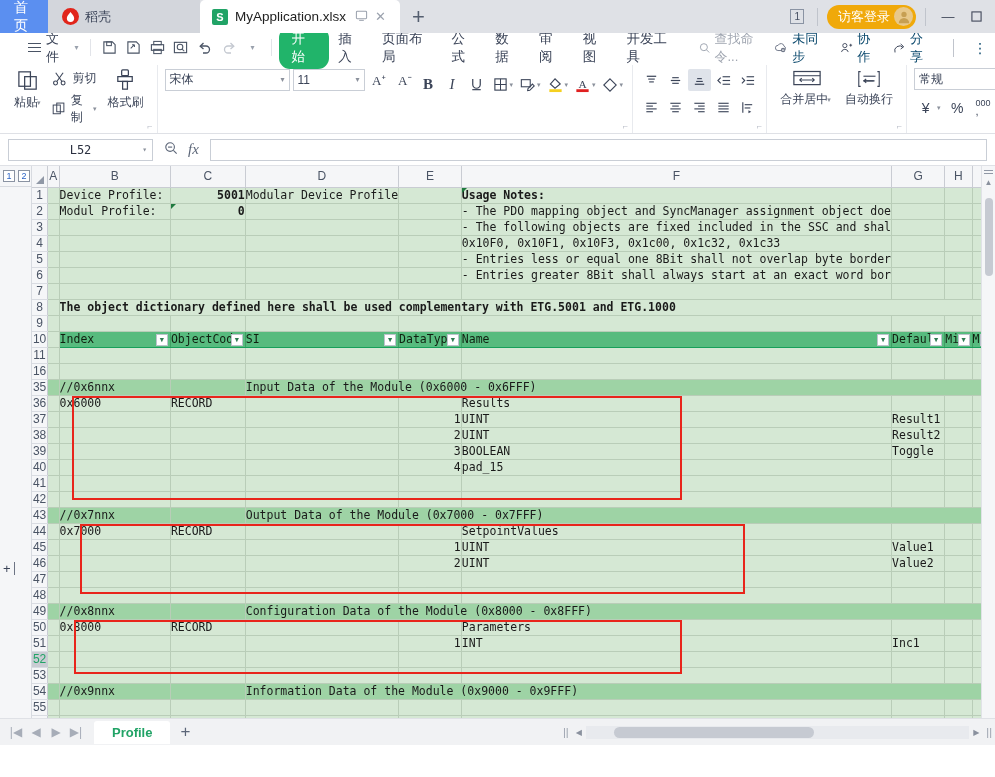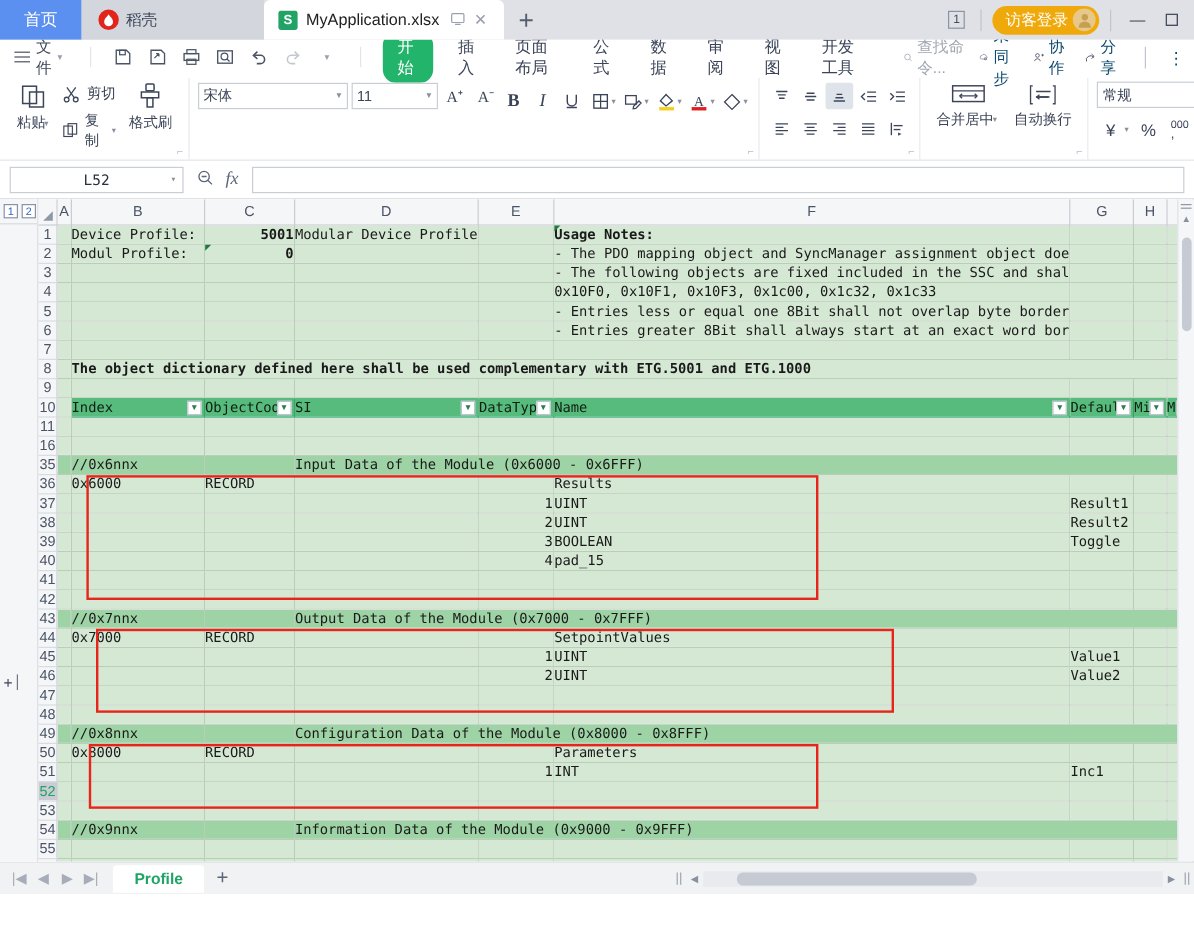--- a/index.html
+++ b/index.html
@@ -14,21 +14,21 @@
   
   .titlebar{
     height:33px; background:#dfe1e6; display:flex; align-items:flex-end;
     position:relative;
   }
   .tab{
     height:33px; display:flex; align-items:center; gap:6px;
     padding:0 14px; font-size:13px; position:relative;
   }
   .tab-home{
-    background:#5b8ff0; color:#fff; width:68px; justify-content:center;
+    background:#5b8ff0; color:#fff; width:48px; justify-content:center;
     height:33px; font-size:14px;
   }
   .tab-docer{
     background:#d3d6dc; color:#3b4458; width:152px; height:33px;
   }
   .tab-doc{
     background:#ffffff; color:#222; width:200px; height:33px;
     border-top-left-radius:5px; border-top-right-radius:5px;
     padding-left:12px; gap:7px;
   }
@@ -62,21 +62,21 @@
   }
   .guest-avatar{
     width:19px;height:19px;border-radius:50%;background:#e8c88a;
     display:flex;align-items:center;justify-content:center;
   }
   .wbtn{ width:26px;height:26px;display:flex;align-items:center;justify-content:center;
          color:#41485a; font-size:13px; }
   
   .menurow{
     height:29px; background:#fff; display:flex; align-items:center;
-    padding-left:8px; gap:12px; border-bottom:none;
+    padding-left:24px; gap:0px; border-bottom:none;
   }
   .filemenu{ display:flex;align-items:center;gap:5px; font-size:13px; color:#3b4458; padding:0 4px;}
   .hamburger{ display:inline-flex;flex-direction:column;gap:2.5px; }
   .hamburger i{ display:block;width:13px;height:1.5px;background:#4a5465; }
   .caret{ font-size:8px; color:#9aa1ad; }
   .mseparator{ width:1px;height:17px;background:#e2e4e9;margin:0 7px; }
   .qicon{ width:25px;height:25px;display:flex;align-items:center;justify-content:center;
           color:#4a5465; }
   .ribtab{ font-size:13.5px; padding:3px 9px; color:#3b4458; }
   .ribtab.active{ background:#21b46a; color:#fff; border-radius:11px; padding:3px 12px; }

